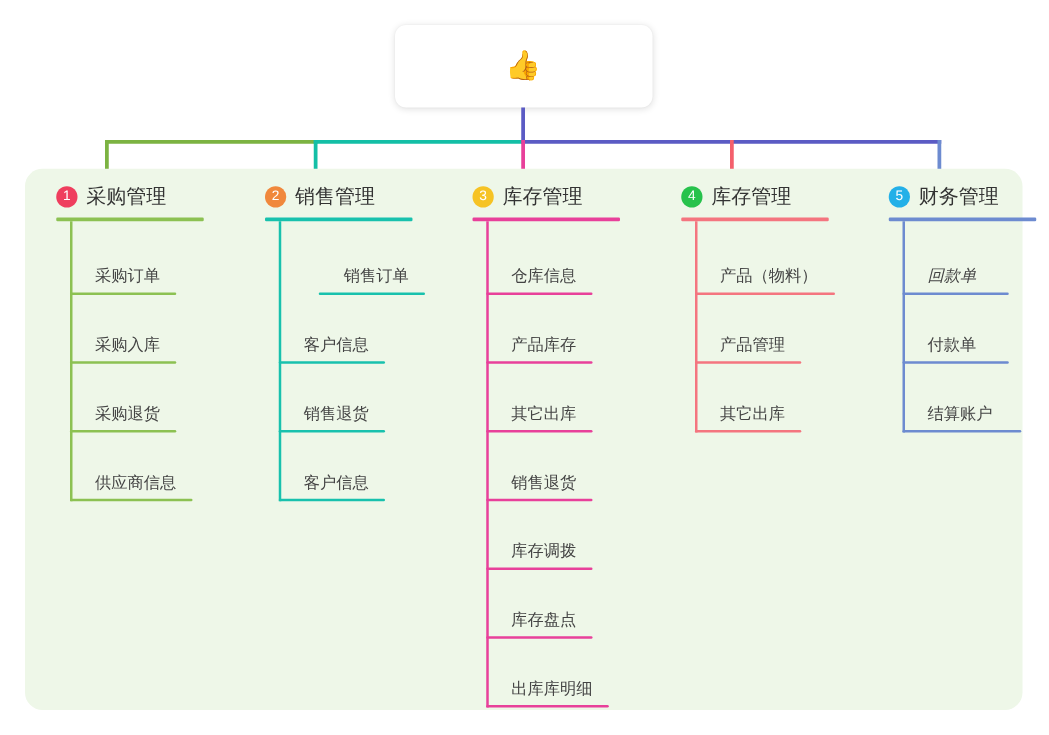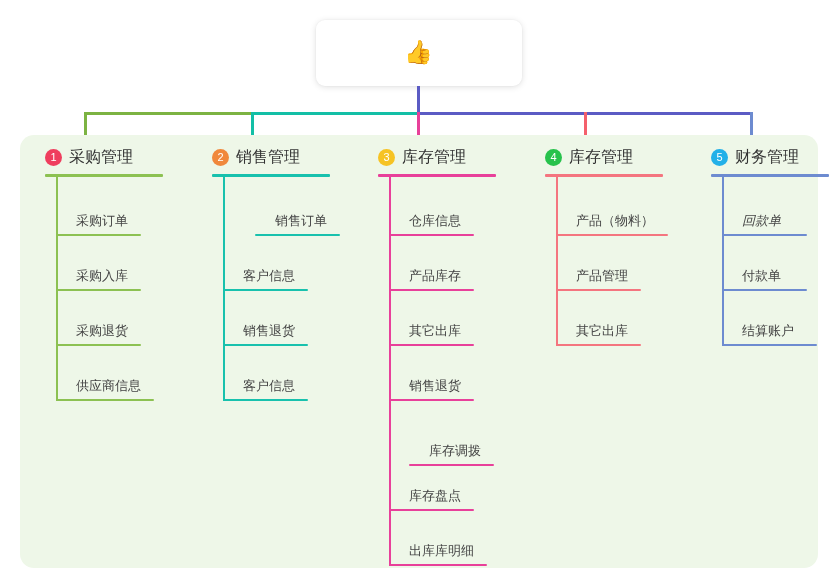--- a/index.html
+++ b/index.html
@@ -217,21 +217,21 @@
         <div class="leaf-rule" style="width: 85px; background: rgb(232, 64, 154);"></div>
       </div>
       <div class="leaf" style="top: 181px; height: 30px; width: 85px; text-decoration: underline;">
         <span class="leaf-label">其它出库</span>
         <div class="leaf-rule" style="width: 85px; background: rgb(232, 64, 154);"></div>
       </div>
       <div class="leaf" style="top: 236px; height: 30px; width: 85px;">
         <span class="leaf-label">销售退货</span>
         <div class="leaf-rule" style="width: 85px; background: rgb(232, 64, 154);"></div>
       </div>
-      <div class="leaf" style="top: 301px; height: 30px; width: 85px; margin-left: 20px;">
+      <div class="leaf" style="top: 291px; height: 30px; width: 85px;">
         <span class="leaf-label">库存调拨</span>
         <div class="leaf-rule" style="width: 85px; background: rgb(232, 64, 154);"></div>
       </div>
       <div class="leaf" style="top: 346px; height: 30px; width: 85px;">
         <span class="leaf-label">库存盘点</span>
         <div class="leaf-rule" style="width: 85px; background: rgb(232, 64, 154);"></div>
       </div>
       <div class="leaf" style="top: 401px; height: 30px; width: 98px;">
         <span class="leaf-label">出库库明细</span>
         <div class="leaf-rule" style="width: 98px; background: rgb(232, 64, 154);"></div>

